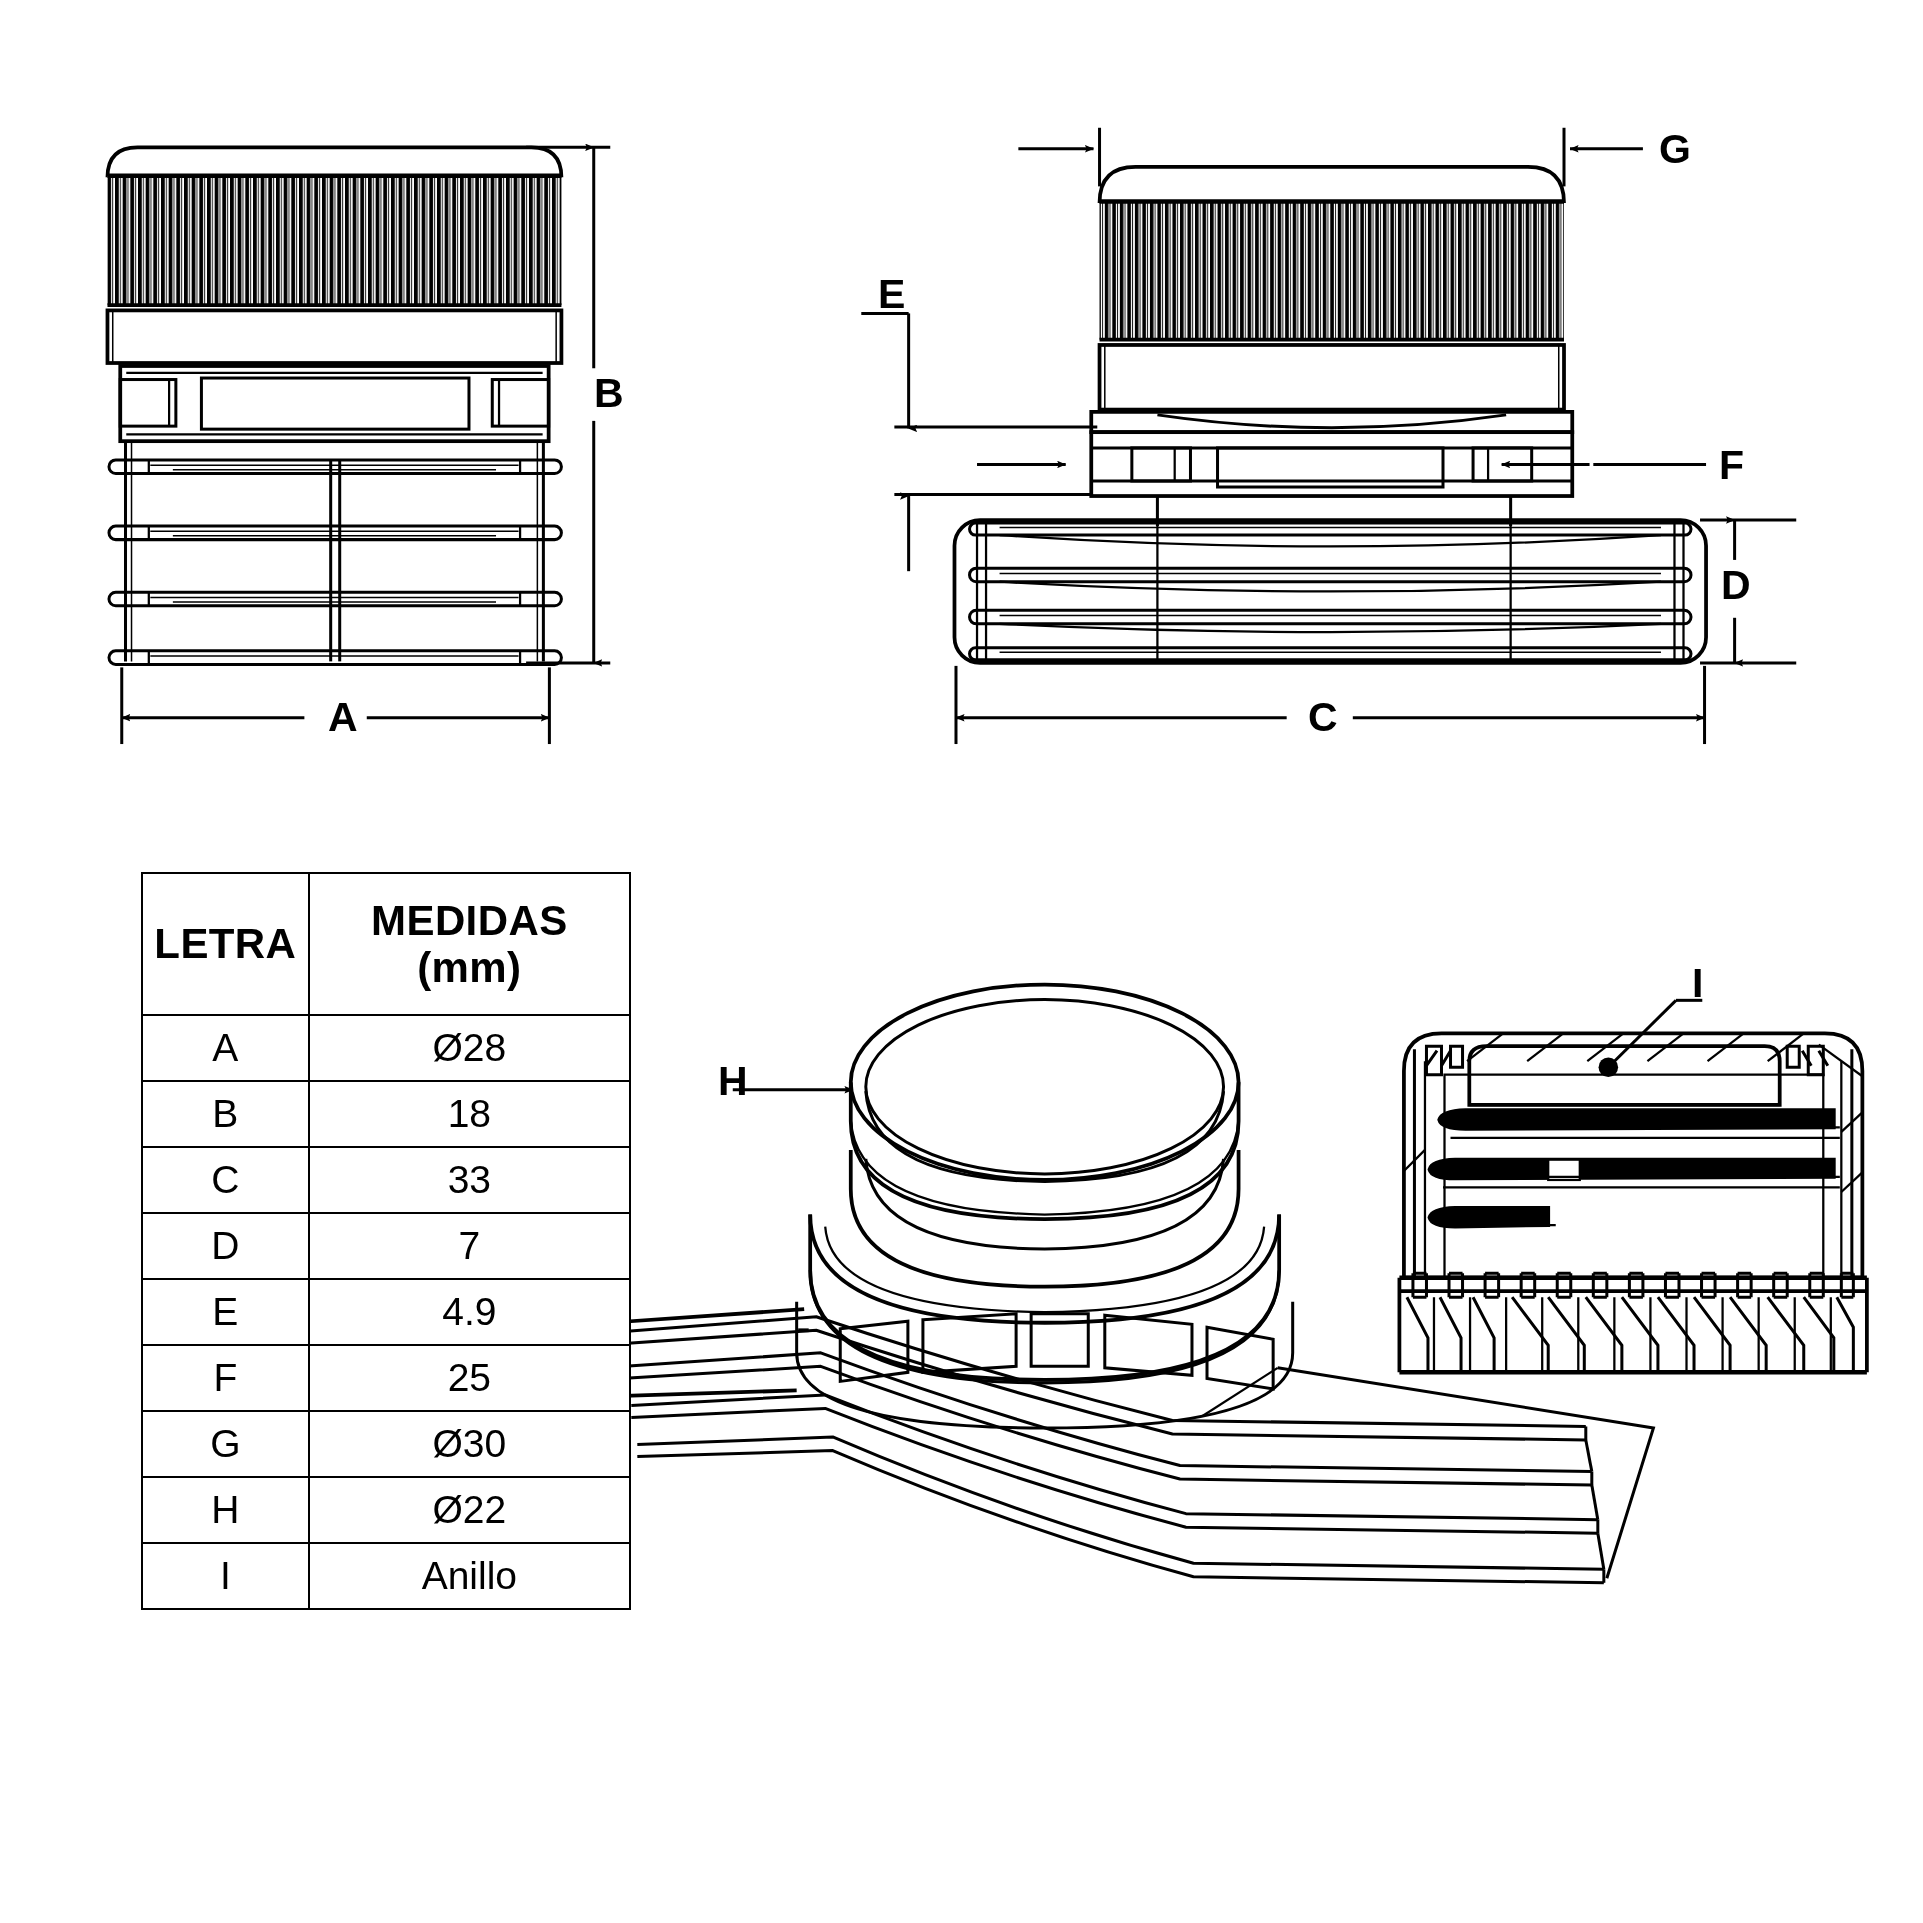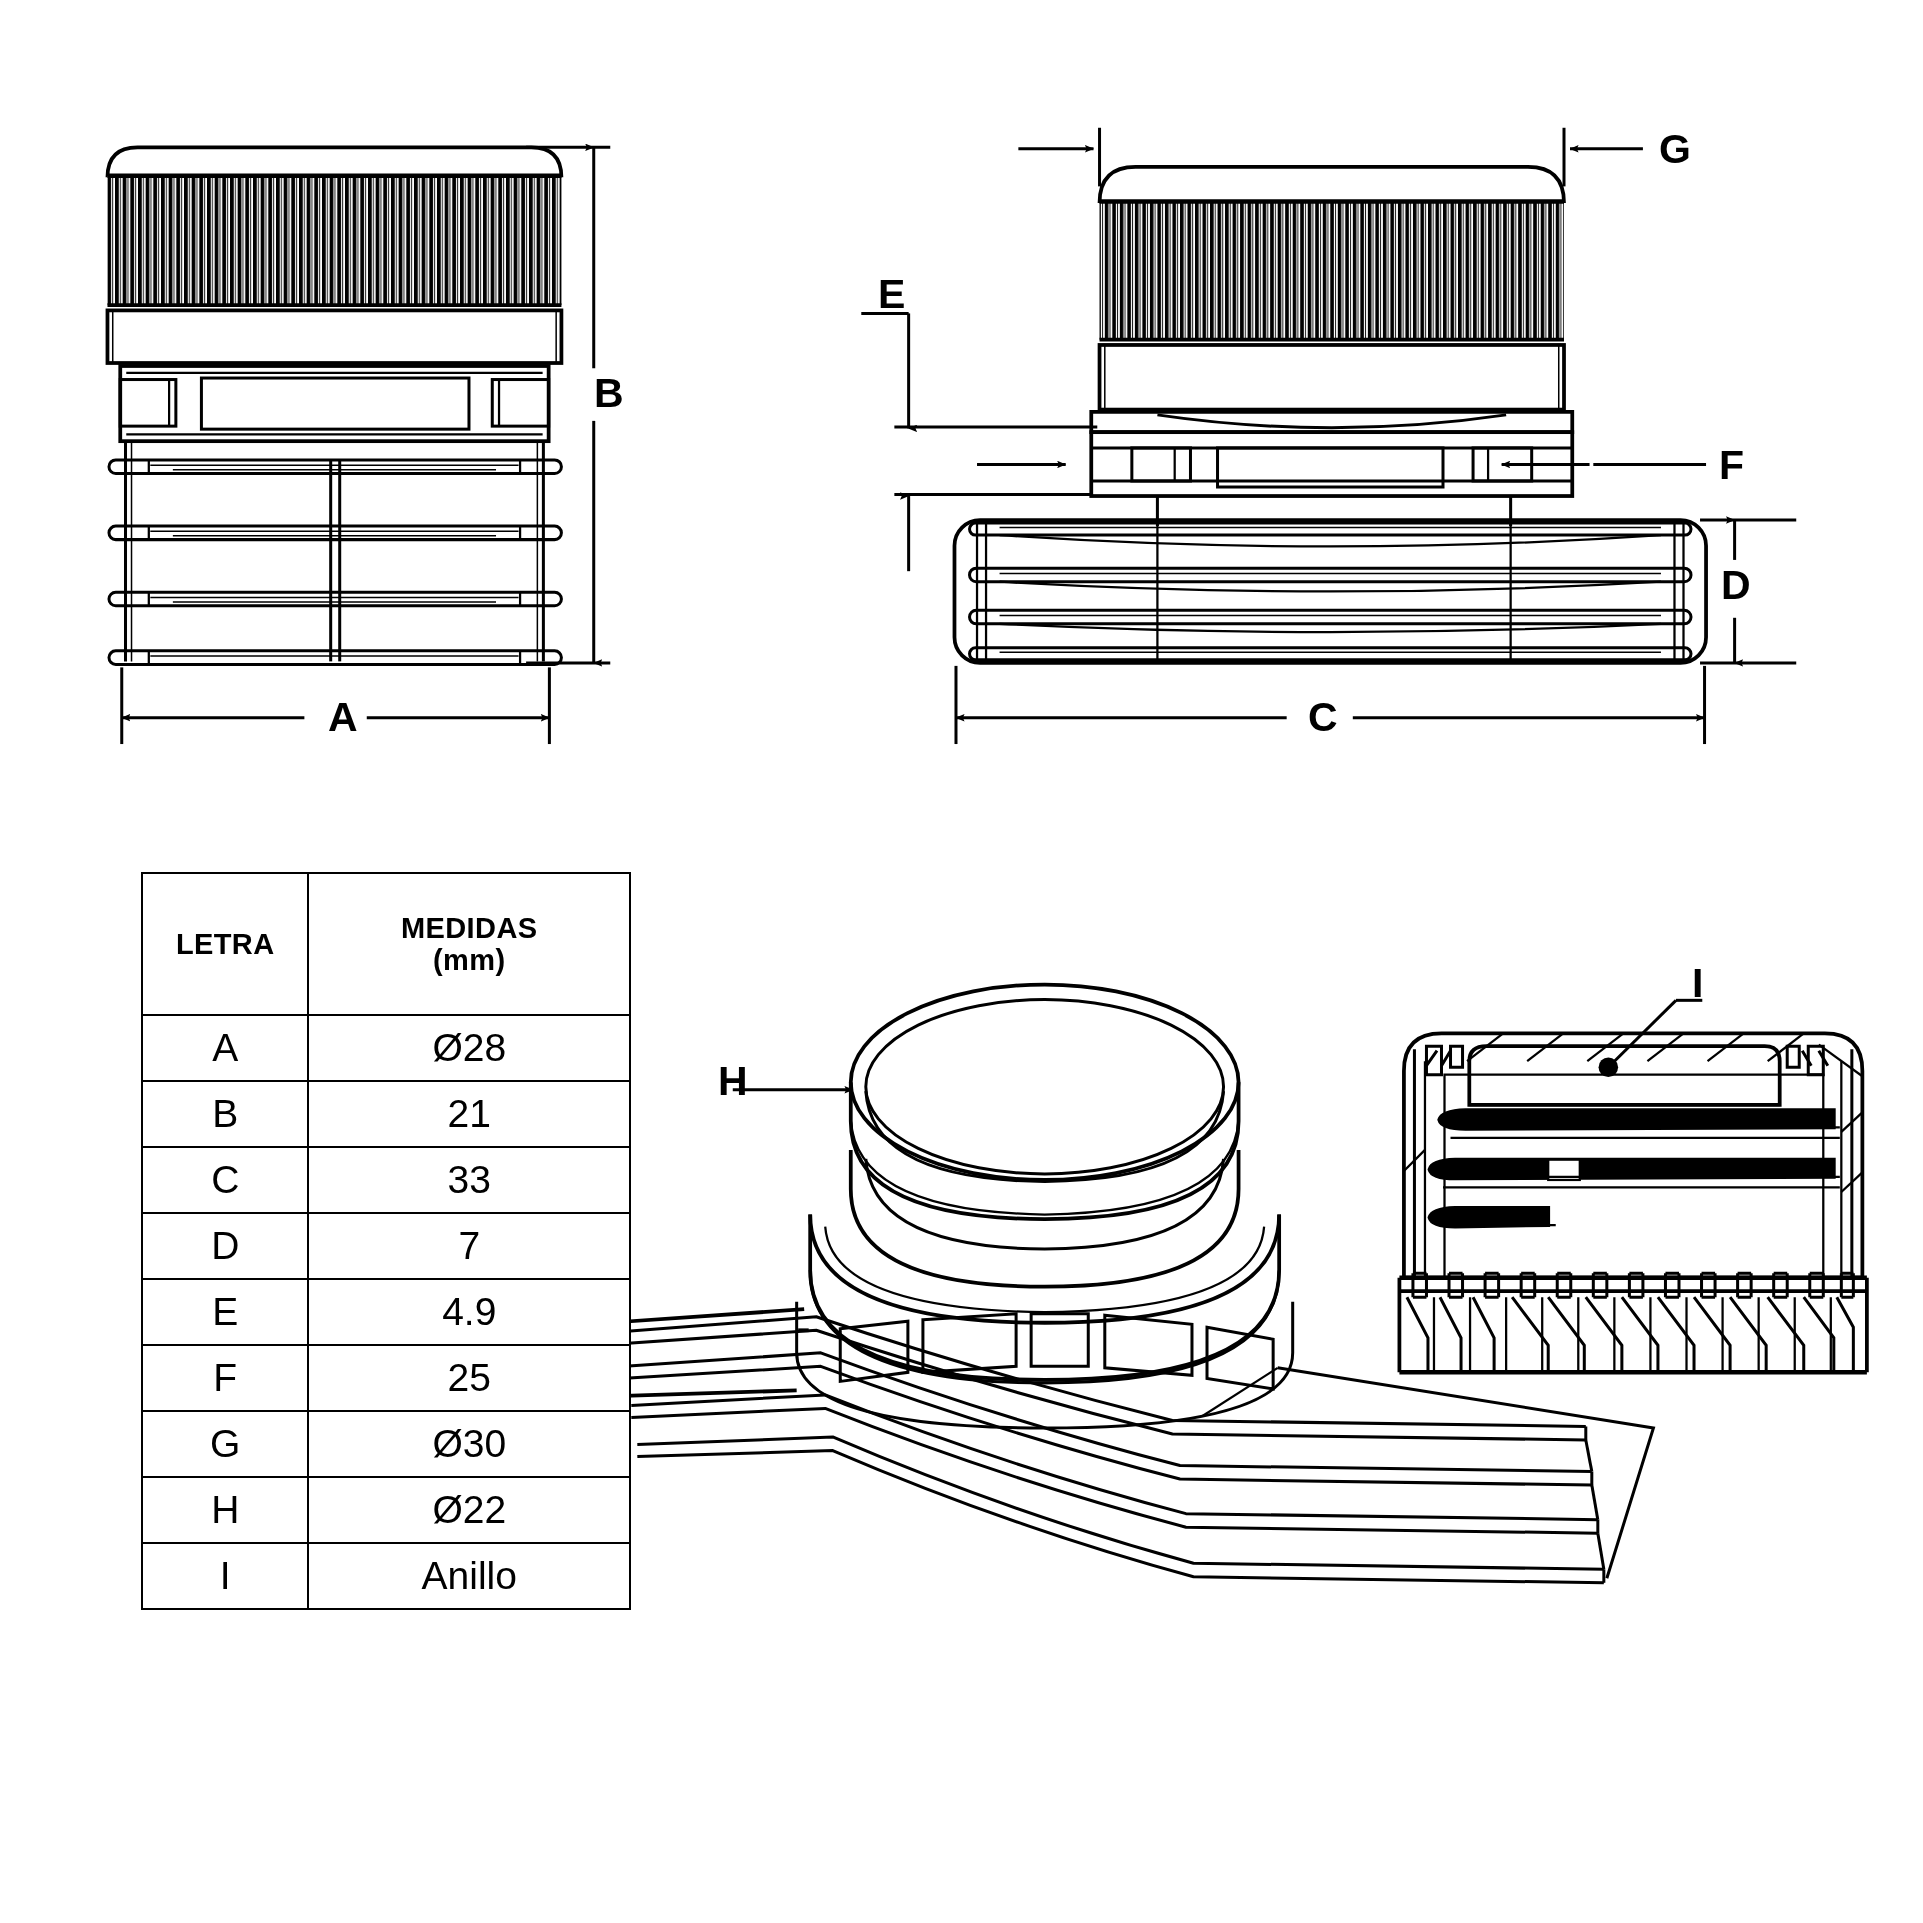--- a/index.html
+++ b/index.html
@@ -35,21 +35,21 @@
   #spec-table td,#spec-table th{
     border:2.3px solid #000;
     text-align:center;
     vertical-align:middle;
     font-family:"Liberation Sans", sans-serif;
     color:#000;
     padding:0;
   }
   #spec-table thead th{
     height:140px;
-    font-size:29px;
+    font-size:42px;
     font-weight:bold;
     letter-spacing:0.4px;
   }
   #spec-table thead th.hdr-units{line-height:1.12;border-radius:23px;}
   #spec-table tbody td{
     height:64px;
     font-size:39px;
     font-weight:normal;
   }
   #spec-table col.c-letter{width:167px;}
@@ -432,21 +432,21 @@
       </th>
     </tr>
   </thead>
   <tbody>
     <tr>
       <td>A</td>
       <td>Ø28</td>
     </tr>
     <tr>
       <td>B</td>
-      <td>21</td>
+      <td>18</td>
     </tr>
     <tr>
       <td>C</td>
       <td>33</td>
     </tr>
     <tr>
       <td>D</td>
       <td>7</td>
     </tr>
     <tr>

